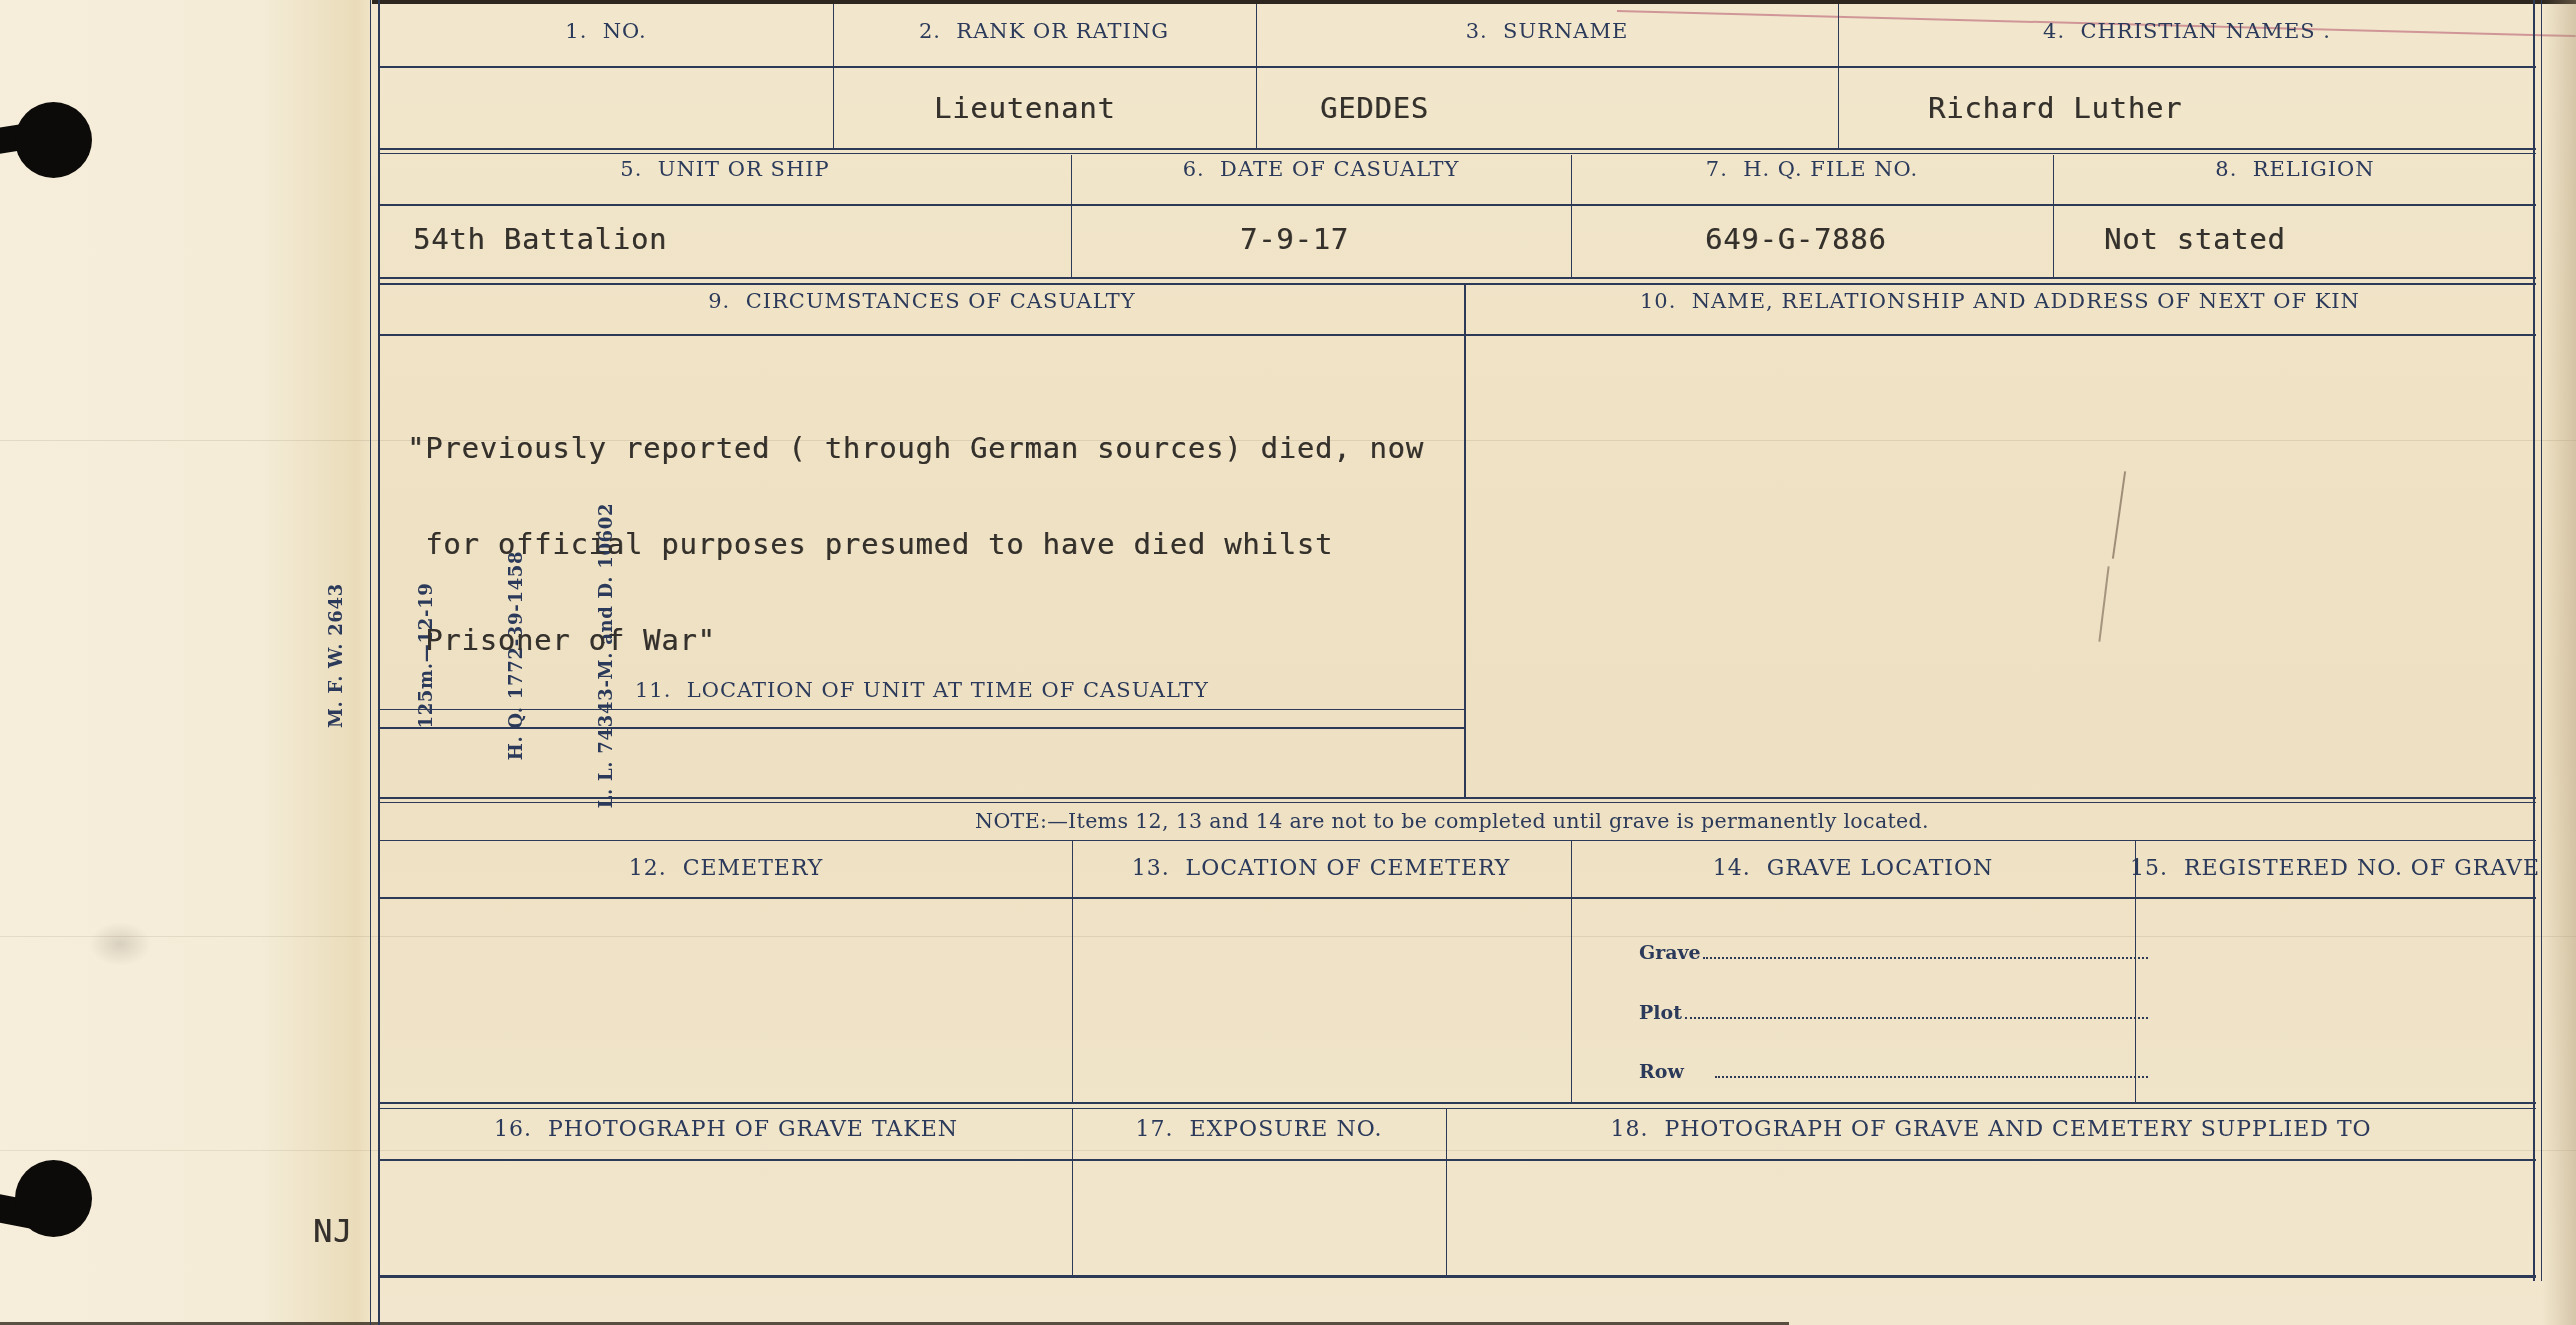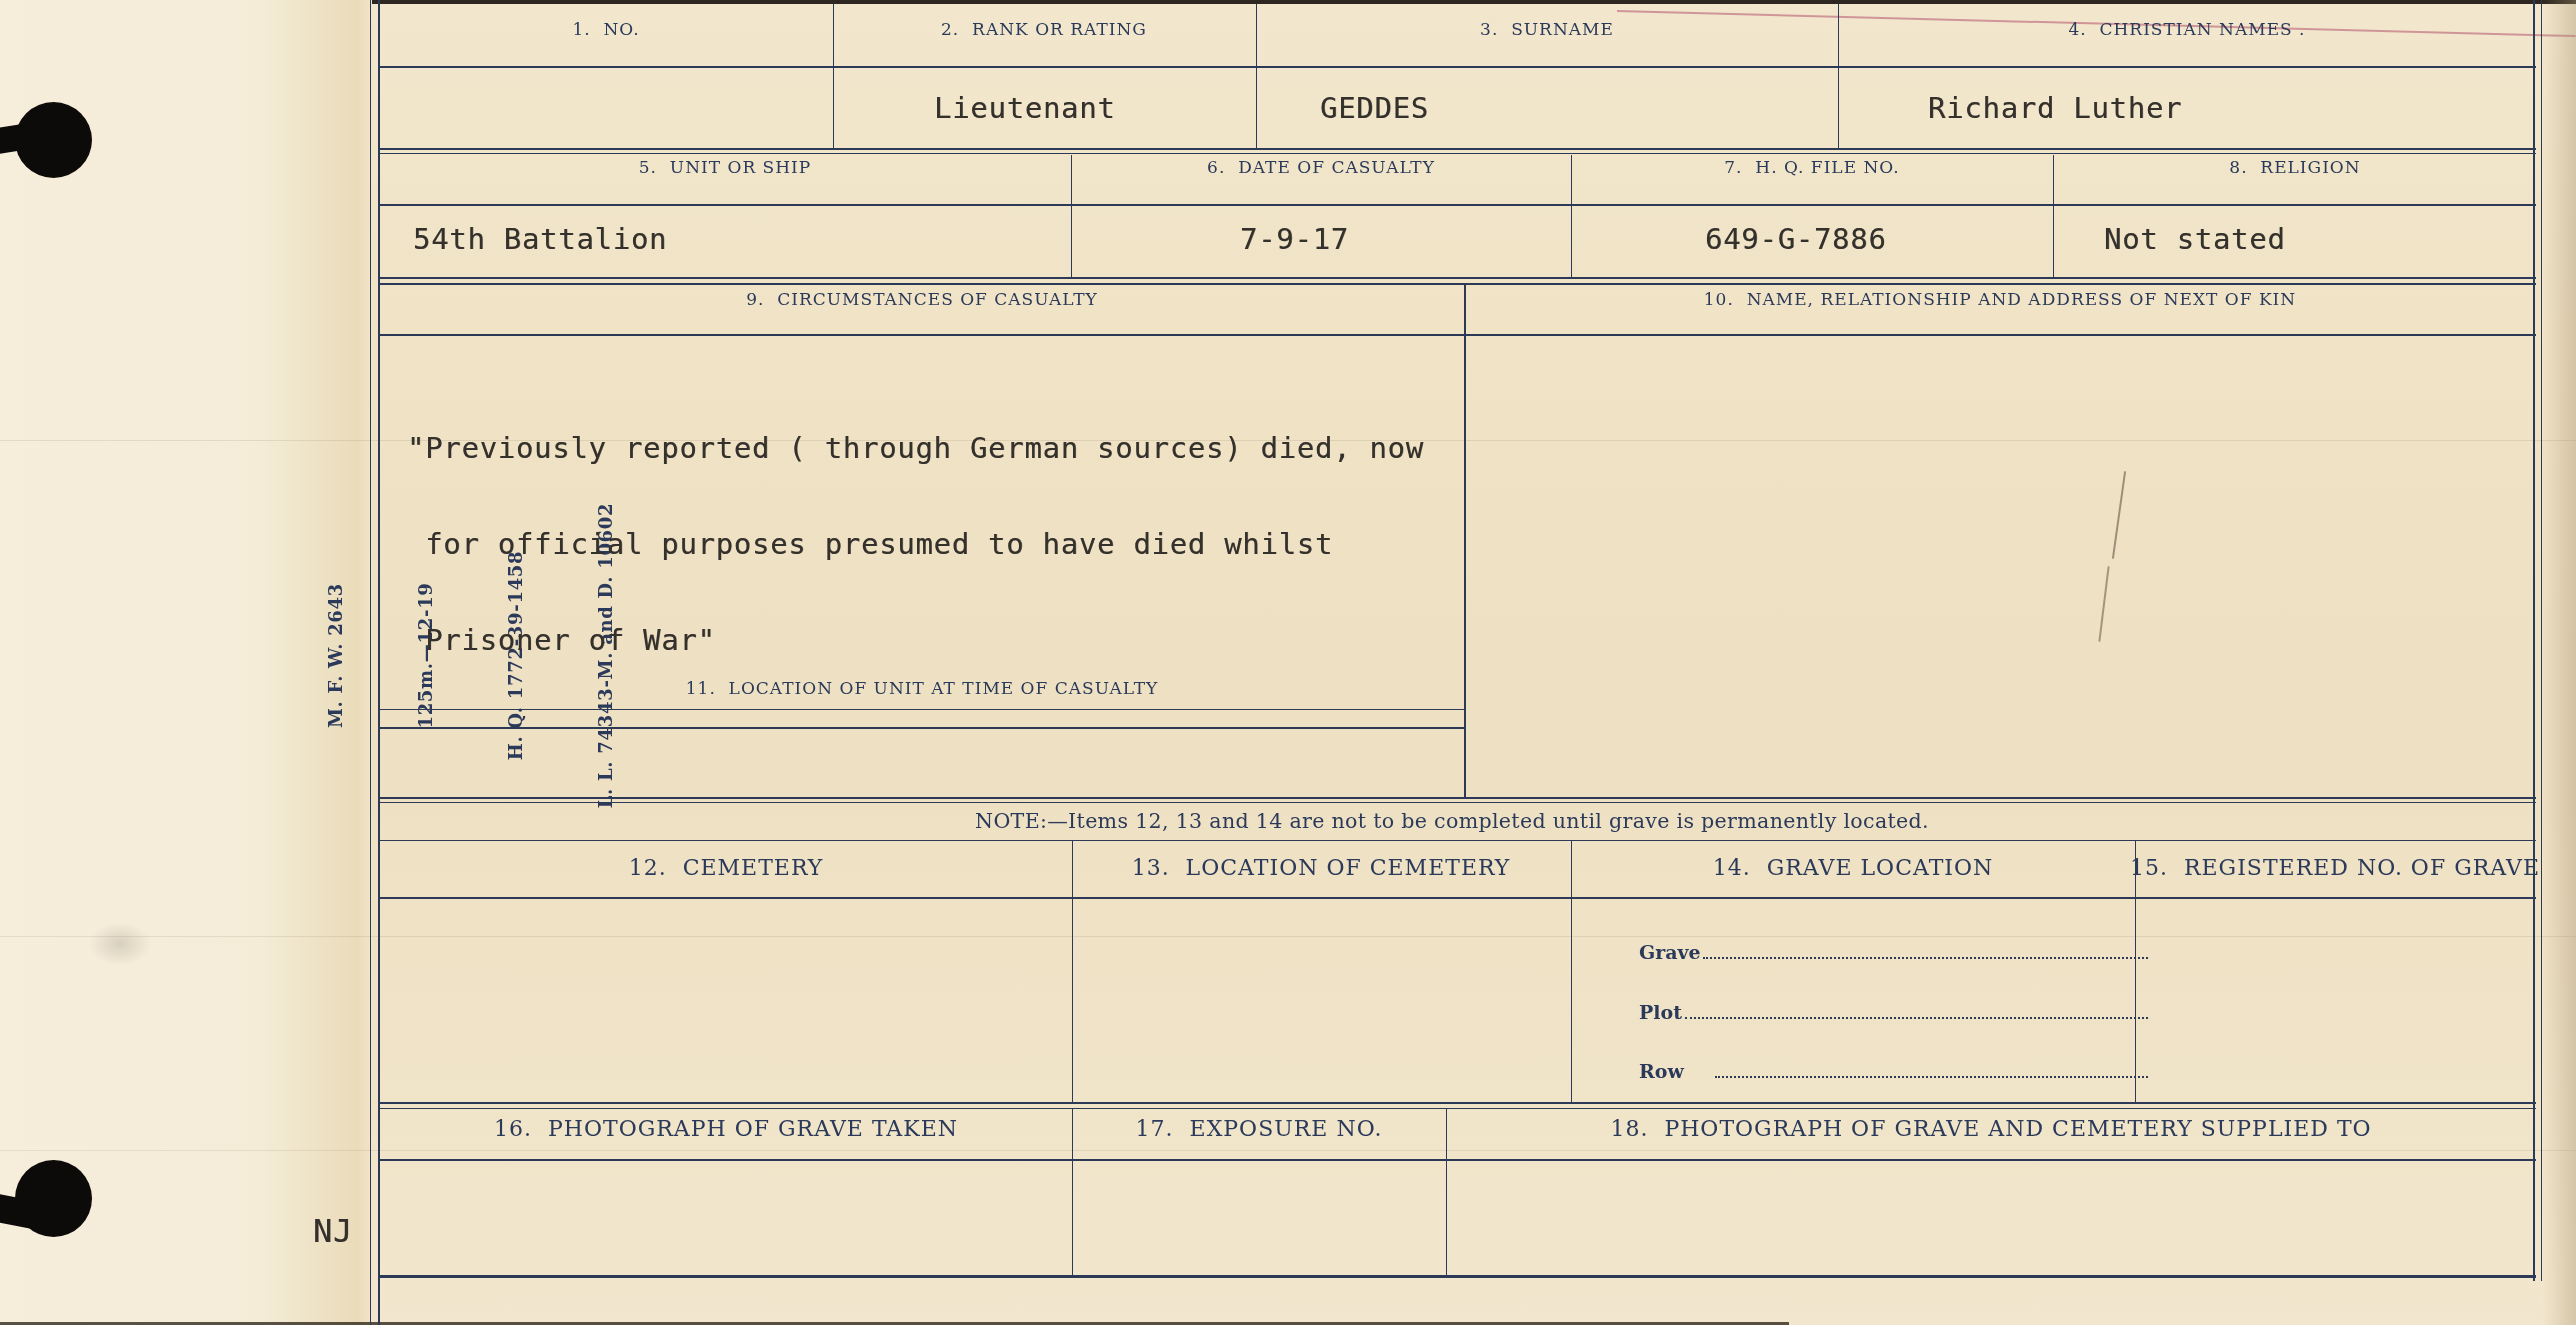--- a/index.html
+++ b/index.html
@@ -11,21 +11,21 @@
   .abs{position:absolute;}
   .margin-strip{
     left:0;top:0;width:372px;height:1325px;
     background:linear-gradient(90deg,#f6eedb 0%,#f4ecd7 70%,#eadcba 96%,#f1e5c9 100%);
   }
   .hl{position:absolute;background:#2c3a58;}
   .vl{position:absolute;background:#2c3a58;}
   .fh{
     position:absolute;transform:translateX(-50%);
     font-family:"DejaVu Serif","Liberation Serif",serif;
-    color:#2b3a5a;font-size:17px;font-weight:500;letter-spacing:1px;white-space:pre;
+    color:#2b3a5a;font-size:21px;font-weight:500;letter-spacing:1px;white-space:pre;
   }
   .typed{
     position:absolute;
     font-family:"DejaVu Sans Mono","Liberation Mono",monospace;
     font-size:29px;color:#34302b;letter-spacing:0.7px;white-space:pre;
     text-shadow:0.4px 0.4px 0.6px rgba(52,48,43,0.55);
   }
   .small-serif{
     position:absolute;transform:translateX(-50%);
     font-family:"DejaVu Serif","Liberation Serif",serif;

